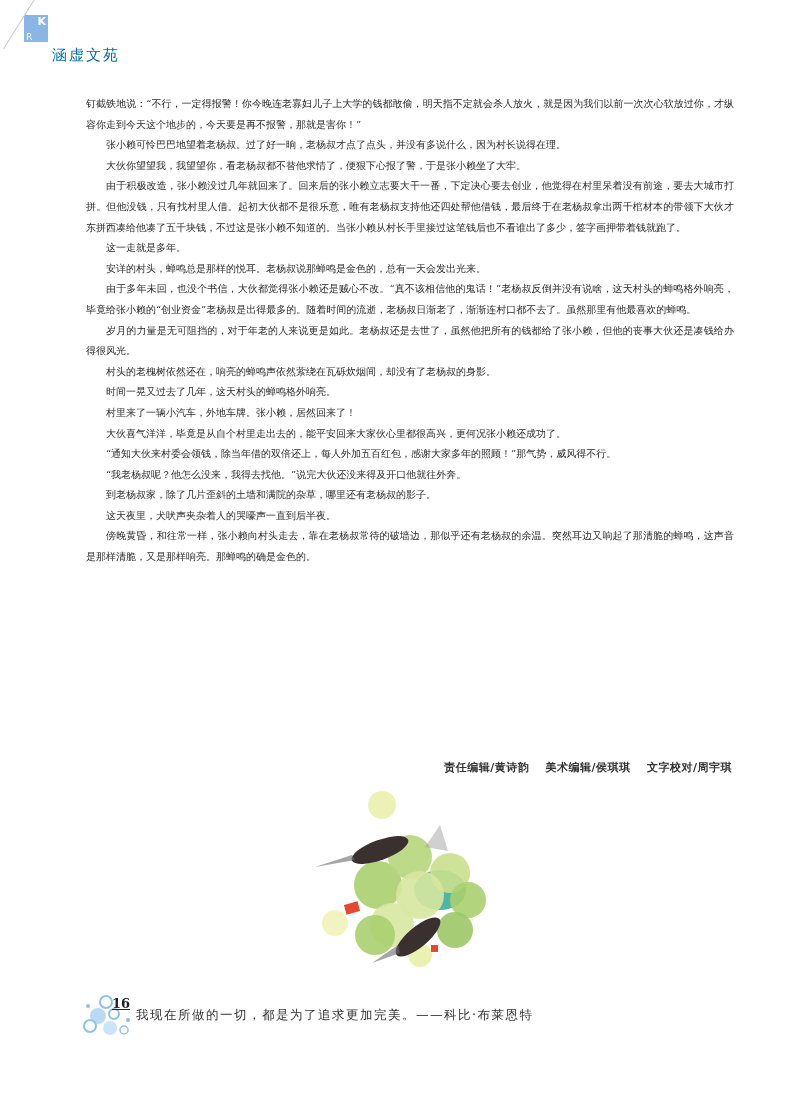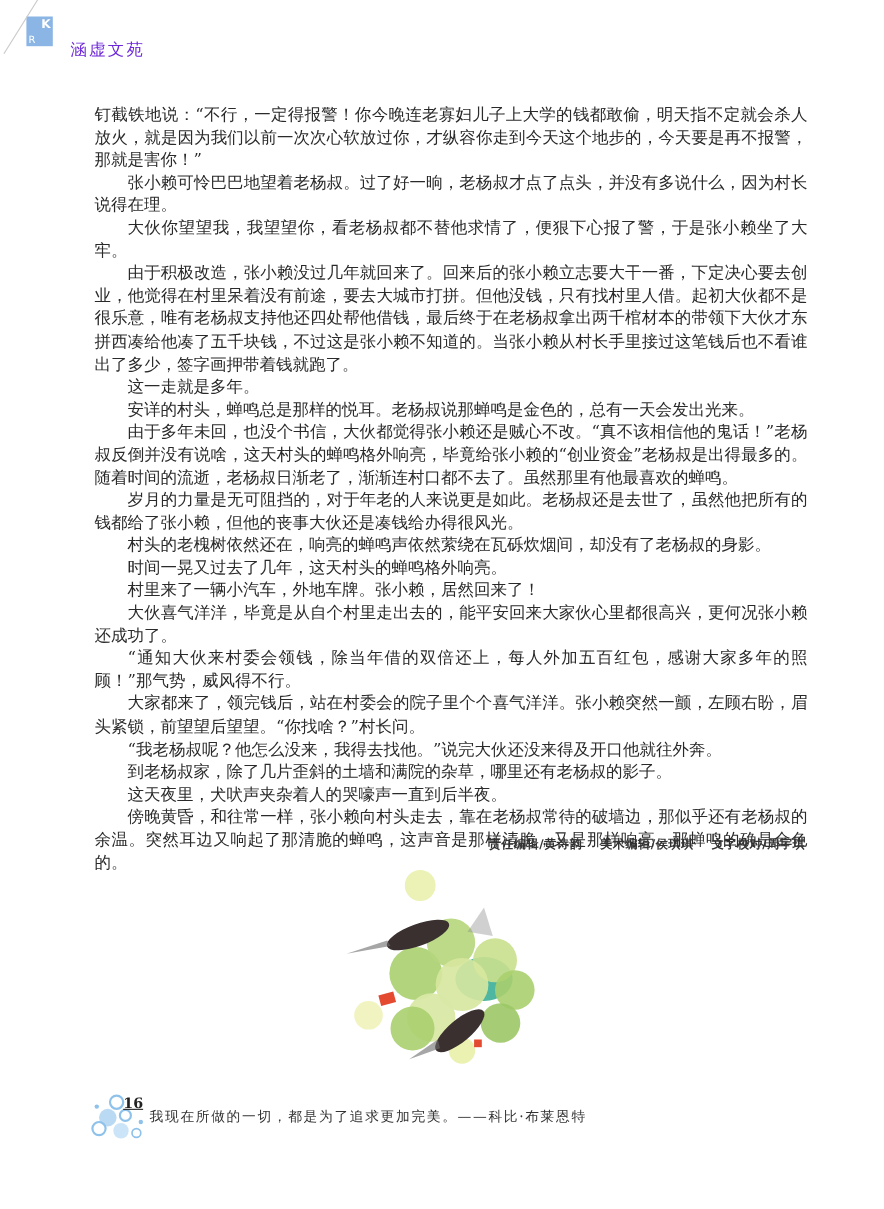--- a/index.html
+++ b/index.html
@@ -3,22 +3,22 @@
 <meta charset="utf-8">
 <style>
   html, body { margin:0; padding:0; background:#ffffff; }
   body { width:804px; height:1099px; position:relative; overflow:hidden;
          font-family:"DejaVu Serif", "Liberation Serif", serif; color:#2a2a2a; }
   .header { position:absolute; left:0; top:0; width:804px; height:70px; }
   .logo-box { position:absolute; left:24px; top:15px; width:24px; height:27px; background:#8ab5e4; }
   .logo-k { position:absolute; right:2px; top:0px; font-family:"DejaVu Sans", sans-serif; font-weight:bold; font-size:11px; color:#ffffff; }
   .logo-r { position:absolute; left:2px; bottom:0px; font-family:"DejaVu Sans", sans-serif; font-size:9px; color:#ffffff; }
   .slash { position:absolute; left:36px; top:-4px; width:1px; height:62px; background:#c9c9c9; transform:rotate(32deg); transform-origin:top left; }
-  .column-title { position:absolute; left:52px; top:36px; font-size:15px; letter-spacing:2px; color:#6d28d9;margin-left:12px; }
-  .article { position:absolute; left:86px; top:94px; width:648px; font-size:15px; line-height:20.6px; text-align:justify; }
+  .column-title { position:absolute; left:52px; top:46px; font-size:15px; letter-spacing:2px; color:#0369a1; }
+  .article { position:absolute; left:86px; top:94px; width:648px; font-size:10px; line-height:20.6px; text-align:justify; }
   .article p { margin:0; text-indent:2em; }
   .article p.noindent { text-indent:0; }
   .credits { position:absolute; right:72px; top:760px; font-family:"DejaVu Sans", sans-serif; font-size:11px; font-weight:bold; color:#333; letter-spacing:0.5px; }
   .credits span { margin-left:12px; }
   .illustration { position:absolute; left:300px; top:785px; width:200px; height:190px; }
   .footer { position:absolute; left:80px; top:992px; width:700px; height:50px; }
   .page-num { position:absolute; left:32px; top:4px; font-family:"DejaVu Serif", serif; font-weight:bold; font-size:13px; color:#222;text-decoration:underline; }
   .quote { position:absolute; left:56px; top:15px; font-size:12.5px; letter-spacing:1.5px; color:#333; }
   .bubbles { position:absolute; left:0; top:0; width:60px; height:46px; }
 </style>
@@ -41,21 +41,20 @@
   <p>由于积极改造，张小赖没过几年就回来了。回来后的张小赖立志要大干一番，下定决心要去创业，他觉得在村里呆着没有前途，要去大城市打拼。但他没钱，只有找村里人借。起初大伙都不是很乐意，唯有老杨叔支持他还四处帮他借钱，最后终于在老杨叔拿出两千棺材本的带领下大伙才东拼西凑给他凑了五千块钱，不过这是张小赖不知道的。当张小赖从村长手里接过这笔钱后也不看谁出了多少，签字画押带着钱就跑了。</p>
   <p>这一走就是多年。</p>
   <p>安详的村头，蝉鸣总是那样的悦耳。老杨叔说那蝉鸣是金色的，总有一天会发出光来。</p>
   <p>由于多年未回，也没个书信，大伙都觉得张小赖还是贼心不改。“真不该相信他的鬼话！”老杨叔反倒并没有说啥，这天村头的蝉鸣格外响亮，毕竟给张小赖的“创业资金”老杨叔是出得最多的。随着时间的流逝，老杨叔日渐老了，渐渐连村口都不去了。虽然那里有他最喜欢的蝉鸣。</p>
   <p>岁月的力量是无可阻挡的，对于年老的人来说更是如此。老杨叔还是去世了，虽然他把所有的钱都给了张小赖，但他的丧事大伙还是凑钱给办得很风光。</p>
   <p>村头的老槐树依然还在，响亮的蝉鸣声依然萦绕在瓦砾炊烟间，却没有了老杨叔的身影。</p>
   <p>时间一晃又过去了几年，这天村头的蝉鸣格外响亮。</p>
   <p>村里来了一辆小汽车，外地车牌。张小赖，居然回来了！</p>
   <p>大伙喜气洋洋，毕竟是从自个村里走出去的，能平安回来大家伙心里都很高兴，更何况张小赖还成功了。</p>
   <p>“通知大伙来村委会领钱，除当年借的双倍还上，每人外加五百红包，感谢大家多年的照顾！”那气势，威风得不行。</p>
-  <p>大家都来了，领完钱后，站在村委会的院子里个个喜气洋洋。张小赖突然一颤，左顾右盼，眉头紧锁，前望望后望望。“你找啥？”村长问。</p>
   <p>“我老杨叔呢？他怎么没来，我得去找他。”说完大伙还没来得及开口他就往外奔。</p>
   <p>到老杨叔家，除了几片歪斜的土墙和满院的杂草，哪里还有老杨叔的影子。</p>
   <p>这天夜里，犬吠声夹杂着人的哭嚎声一直到后半夜。</p>
   <p>傍晚黄昏，和往常一样，张小赖向村头走去，靠在老杨叔常待的破墙边，那似乎还有老杨叔的余温。突然耳边又响起了那清脆的蝉鸣，这声音是那样清脆，又是那样响亮。那蝉鸣的确是金色的。</p>
 </div>
 
 <div class="credits">
   <span>责任编辑/黄诗韵</span>
   <span>美术编辑/侯琪琪</span>
   <span>文字校对/周宇琪</span>

